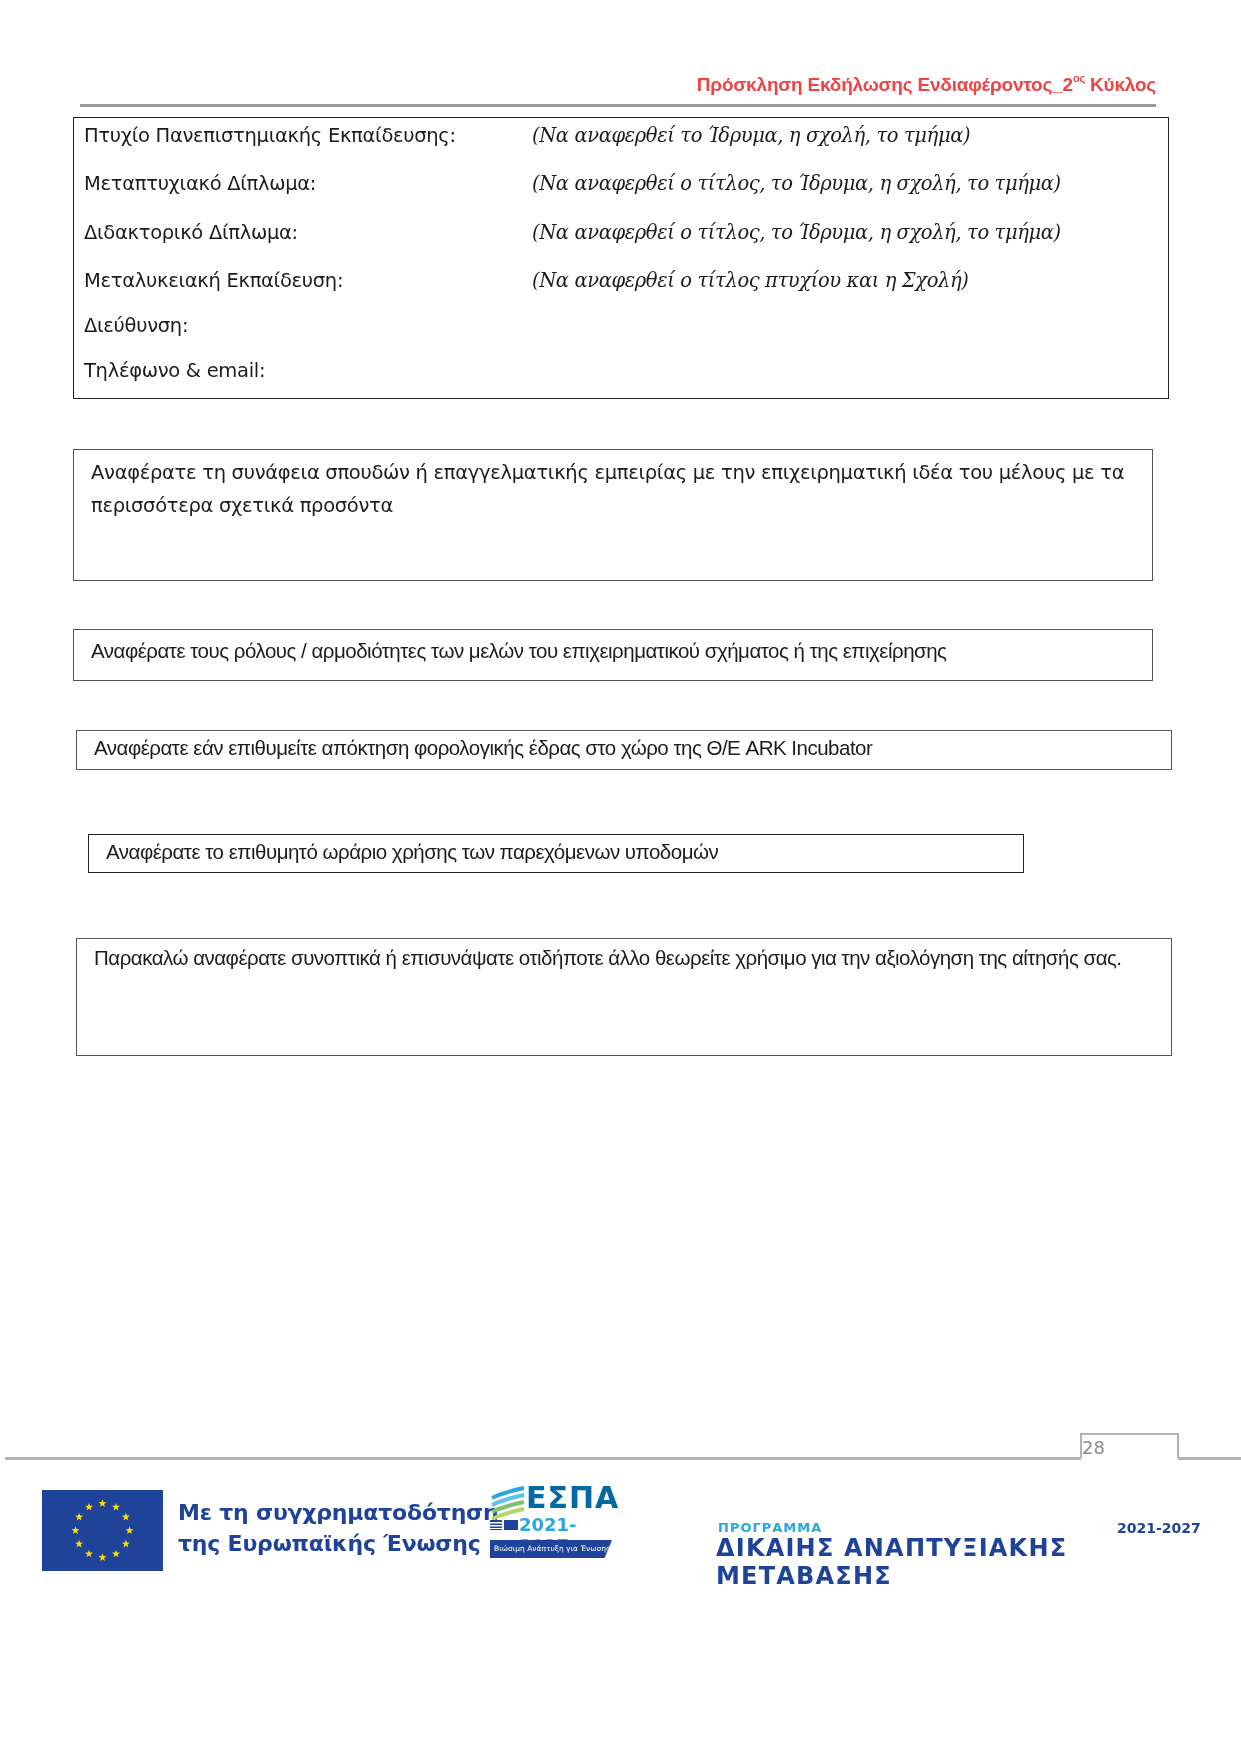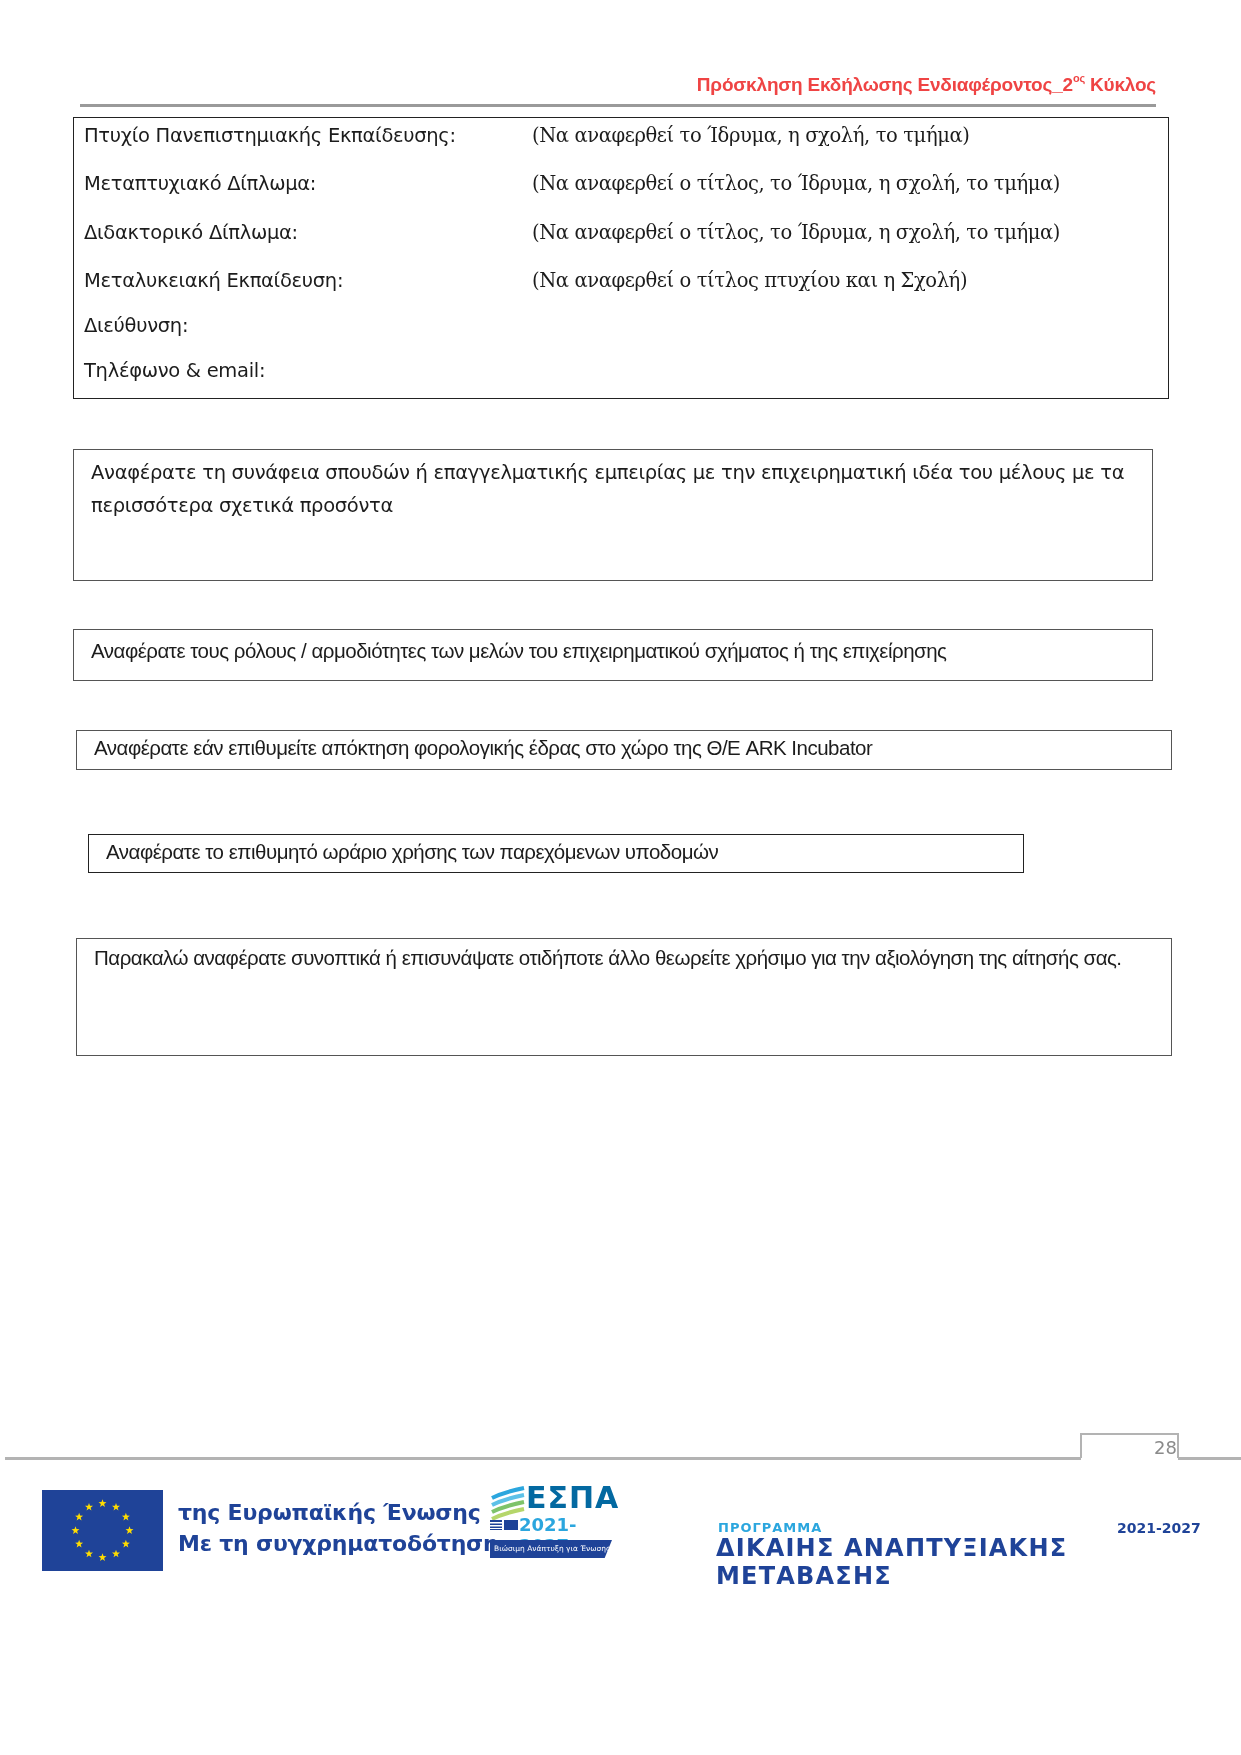--- a/index.html
+++ b/index.html
@@ -7,28 +7,28 @@
            font-family:"Liberation Sans", sans-serif; color:#1a1a1a; }
     .abs { position:absolute; }
     .header-title { left:560px; top:74px; width:596px; text-align:right;
                     font-family:Liberation Sans, sans-serif; font-weight:bold; font-size:19px; color:#ef4444; letter-spacing:-0.2px; }
     .header-title sup { font-size:11px; vertical-align:top; position:relative; top:-2px; }
     .header-rule { left:80px; top:104px; width:1076px; height:0; border-top:3px solid #9a9a9a; }
     .box { position:absolute; border:1.5px solid #555; box-sizing:border-box; }
     .box.dark { border-color:#222; }
     .row { position:absolute; font-size:19.5px; color:#1c1c1c; font-family:"DejaVu Sans", sans-serif; letter-spacing:-0.3px; }
     .lbl { left:10px; }
-    .val { left:458px; font-family:"DejaVu Serif", serif; font-size:19.5px; letter-spacing:-0.4px; }
+    .val { left:458px; font-family:"DejaVu Serif", serif; font-style:italic; font-size:19.5px; letter-spacing:-0.4px; }
     .boxtext { position:absolute; left:10px; top:6px; right:10px; font-family:"DejaVu Sans", sans-serif;
                font-size:19.5px; line-height:33px; color:#1c1c1c; letter-spacing:-0.3px;margin-left:7px; }
     .condensed { font-family:"Liberation Sans Narrow","Liberation Sans", sans-serif; letter-spacing:-0.5px; font-size:20.5px; }
     .footer-rule { left:5px; top:1457px; width:1076px; border-top:3px solid #b3b3b3; }
     .footer-rule2 { left:1178px; top:1457px; width:63px; border-top:3px solid #b3b3b3; }
     .page-tab { left:1080px; top:1433px; width:99px; height:25px; border:2px solid #b3b3b3; border-bottom:none; box-sizing:border-box;
-                text-align:right; font-size:18px; color:#8a8a8a; line-height:26px; font-family:"DejaVu Sans", sans-serif; background:#fff; }
+                text-align:left; font-size:18px; color:#8a8a8a; line-height:26px; font-family:"DejaVu Sans", sans-serif; background:#fff; }
     .eu-flag { left:42px; top:1490px; width:121px; height:81px; background:#1f4398; }
     .eu-text { left:178px; top:1497px; font-family:"DejaVu Sans", sans-serif; font-weight:bold; color:#1f4398;
                font-size:22px; line-height:31px; letter-spacing:-0.2px; }
     .espa { left:490px; top:1484px; width:125px; height:82px; }
     .espa-title { position:absolute; left:36px; top:-4px; font-family:"DejaVu Sans", sans-serif; font-weight:bold; font-size:30px; color:#0369a1; letter-spacing:1px; }
     .espa-years { position:absolute; left:29px; top:30px; font-family:"DejaVu Sans", sans-serif; font-weight:bold; font-size:18px; color:#2ba6de; }
     .espa-band { position:absolute; left:0; top:56px; width:122px; height:18px; background:#1f4398; color:#fff;
                  font-family:"DejaVu Sans", sans-serif; font-size:7.5px; line-height:18px; padding-left:4px; box-sizing:border-box;
                  clip-path:polygon(0 0,100% 0,94% 100%,0 100%); }
     .prog-label { left:718px; top:1520px; font-family:"DejaVu Sans", sans-serif; font-weight:bold; font-size:13px; color:#2ba6de; letter-spacing:1px; }
@@ -90,22 +90,22 @@
         <polygon points="60.50,63.30 61.50,66.12 64.49,66.20 62.12,68.03 62.97,70.90 60.50,69.20 58.03,70.90 58.88,68.03 56.51,66.20 59.50,66.12"></polygon>
         <polygon points="47.00,59.68 48.00,62.51 50.99,62.58 48.62,64.41 49.47,67.28 47.00,65.58 44.53,67.28 45.38,64.41 43.01,62.58 46.00,62.51"></polygon>
         <polygon points="37.12,49.80 38.12,52.62 41.11,52.70 38.73,54.53 39.59,57.40 37.12,55.70 34.65,57.40 35.50,54.53 33.12,52.70 36.12,52.62"></polygon>
         <polygon points="33.50,36.30 34.50,39.12 37.49,39.20 35.12,41.03 35.97,43.90 33.50,42.20 31.03,43.90 31.88,41.03 29.51,39.20 32.50,39.12"></polygon>
         <polygon points="37.12,22.80 38.12,25.62 41.11,25.70 38.73,27.53 39.59,30.40 37.12,28.70 34.65,30.40 35.50,27.53 33.12,25.70 36.12,25.62"></polygon>
         <polygon points="47.00,12.92 48.00,15.74 50.99,15.82 48.62,17.64 49.47,20.52 47.00,18.82 44.53,20.52 45.38,17.64 43.01,15.82 46.00,15.74"></polygon>
       </g>
   </svg>
 </div>
 <div class="abs eu-text">
+  <div>Με τη συγχρηματοδότηση</div>
   <div>της Ευρωπαϊκής Ένωσης</div>
-  <div>Με τη συγχρηματοδότηση</div>
 </div>
 
 <div class="abs espa">
   <svg width="36" height="40" style="position:absolute; left:0; top:0;">
     <path d="M2 14 Q14 8 34 4" stroke="#2ba6de" stroke-width="4" fill="none"></path>
     <path d="M2 21 Q14 15 34 11" stroke="#5dc1e8" stroke-width="4" fill="none"></path>
     <path d="M2 28 Q14 22 34 18" stroke="#7ec36a" stroke-width="4" fill="none"></path>
     <path d="M2 35 Q14 29 34 25" stroke="#b5d66a" stroke-width="4" fill="none"></path>
   </svg>
   <div class="espa-title">ΕΣΠΑ</div>

